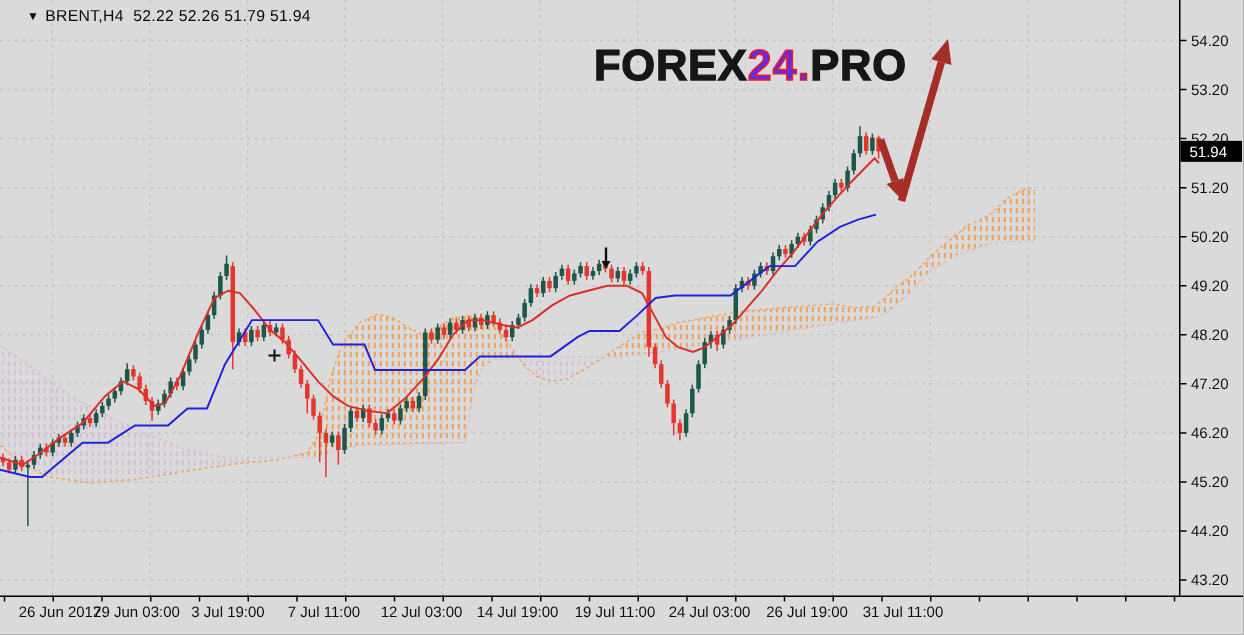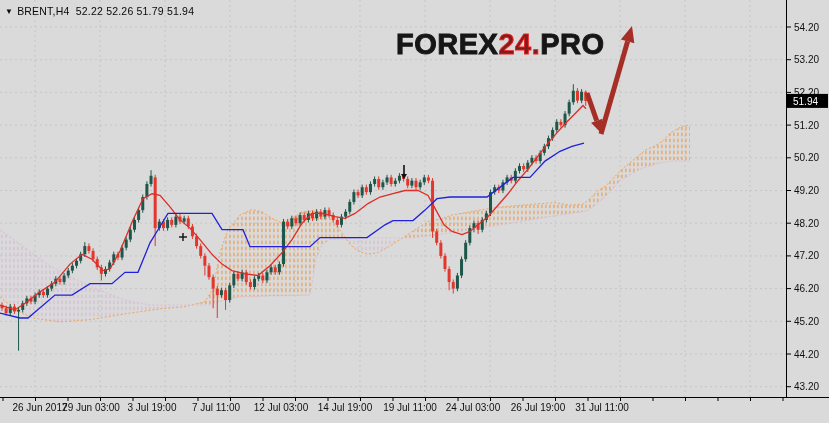--- a/index.html
+++ b/index.html
@@ -3,30 +3,30 @@
 <meta charset="utf-8">
 <style>
   html,body{margin:0;padding:0;background:#888;}
   .stage{
     position:relative;width:829px;height:423px;overflow:hidden;
     background:#DADADA;
     font-family:"Liberation Sans",sans-serif;
   }
   .stage svg{position:absolute;left:0;top:0;}
   .hdr{
-    position:absolute;left:5px;top:5px;z-index:5;
+    position:absolute;left:18px;top:5px;z-index:5;
     font-size:10.5px;color:#0a0a0a;letter-spacing:.2px;white-space:nowrap;
   }
   .hdr .tri{font-size:8px;margin-right:4px;position:relative;top:-1px;}
   .logo{
     position:absolute;left:396px;top:28px;z-index:5;
     font-size:29px;font-weight:bold;letter-spacing:.5px;white-space:nowrap;
     -webkit-text-stroke:.9px currentColor;color:#161616;
   }
-  .logo .red{color:#7f1d1d;-webkit-text-stroke:.9px #F21B1B;}
+  .logo .red{color:#6d28d9;-webkit-text-stroke:.9px #F21B1B;}
   .axis-text{font-family:"Liberation Sans",sans-serif;font-size:10px;fill:#101010;}
   .badge-text{font-family:"Liberation Sans",sans-serif;font-size:10px;fill:#ffffff;}
 </style>
 </head>
 <body>
 
 <div class="stage">
 
   <svg id="chart" width="829" height="423">
       <defs>

